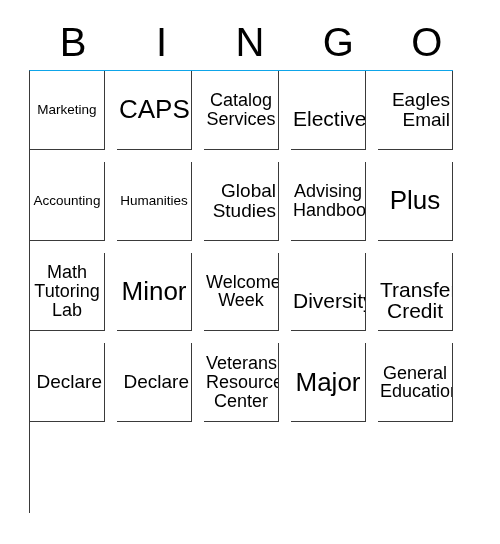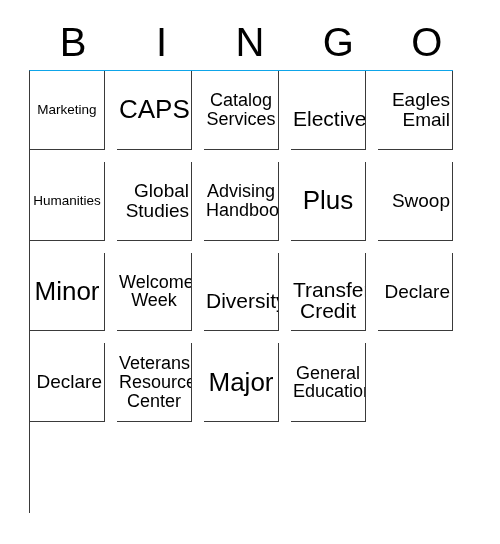--- a/index.html
+++ b/index.html
@@ -120,36 +120,41 @@
       </div>
     <div class="cell">
         <span class="cell-text fs-lg">Elective</span>
       </div>
     <div class="cell">
         <span class="cell-text fs-xl">Eagles
 Email</span>
       </div>
 
     <div class="cell">
+        <span class="cell-text fs-xs">Accounting</span>
+      </div>
+    <div class="cell">
         <span class="cell-text fs-xs">Humanities</span>
       </div>
     <div class="cell">
         <span class="cell-text fs-xl">Global
 Studies</span>
       </div>
     <div class="cell">
         <span class="cell-text fs-sm">Advising
 Handbook</span>
       </div>
     <div class="cell">
         <span class="cell-text fs-xxl">Plus</span>
       </div>
 
     <div class="cell">
-        <span class="cell-text fs-xl">Swoop</span>
+        <span class="cell-text fs-md">Math
+Tutoring
+Lab</span>
       </div>
     <div class="cell">
         <span class="cell-text fs-xxl">Minor</span>
       </div>
     <div class="cell">
         <span class="cell-text fs-md">Welcome
 Week</span>
       </div>
 
     <div class="cell">

